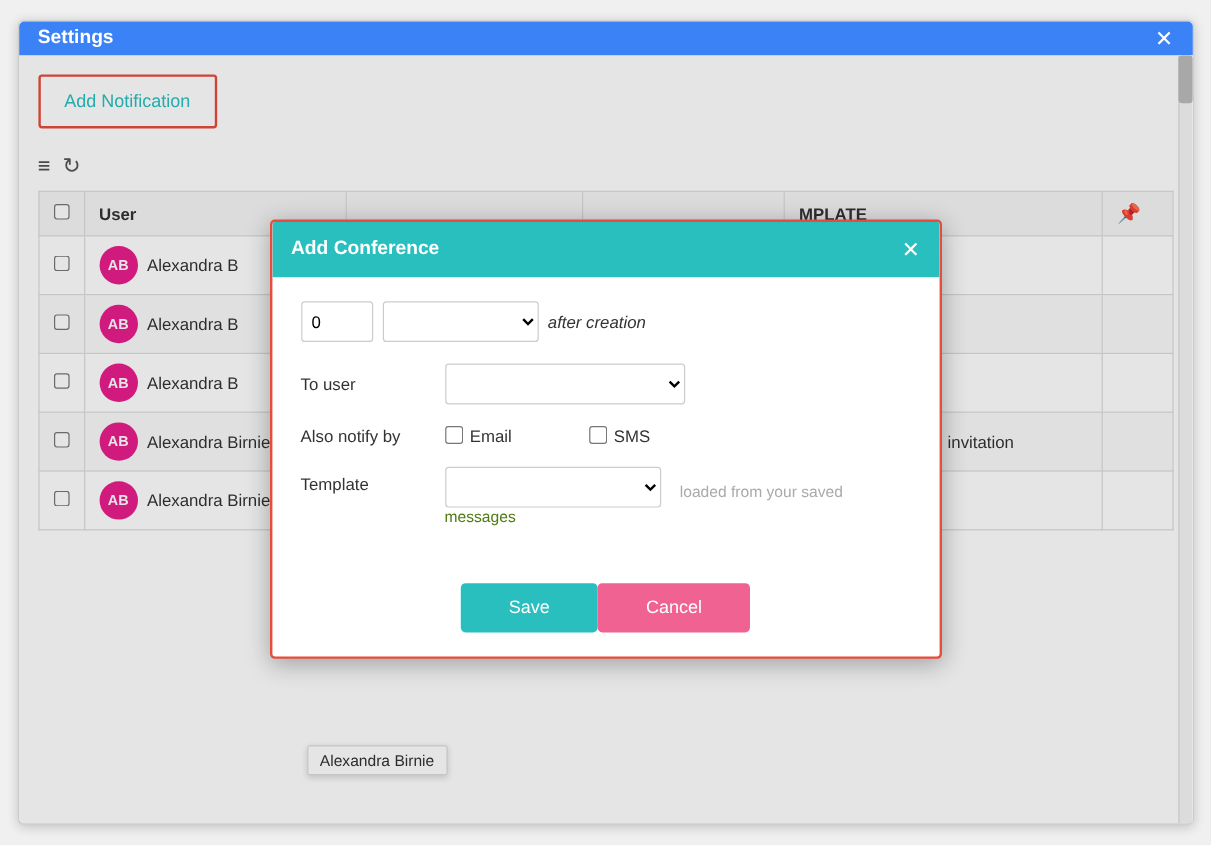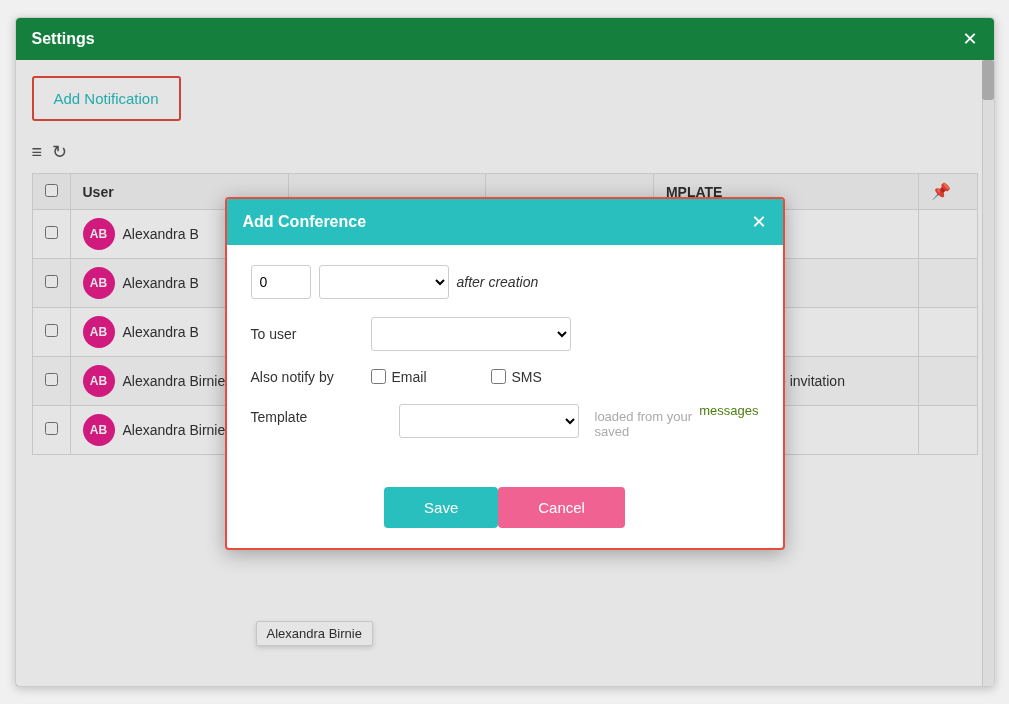--- a/index.html
+++ b/index.html
@@ -21,28 +21,28 @@
       background: #fff;
       border: 1px solid #ccc;
       border-radius: 4px;
       display: flex;
       flex-direction: column;
       position: relative;
       box-shadow: 0 2px 10px rgba(0,0,0,0.2);
     }
 
     .settings-header {
-      background: #15803d;
+      background: #3b82f6;
       color: #fff;
       padding: 10px 16px;
       display: flex;
       justify-content: space-between;
       align-items: center;
       border-radius: 4px 4px 0 0;
-      height: 42px;
+      height: 28px;
     }
 
     .settings-header-title {
       font-size: 16px;
       font-weight: bold;
       color: #fff;
     }
 
     .settings-close-btn {
       background: none;
@@ -330,21 +330,21 @@
       z-index: 5;
     }
 
     .pin-icon {
       color: #555;
       font-size: 16px;
     }
 
     .template-input-group {
       display: flex;
-      margin-left: 28px;
+      flex-direction: column;
     }
 
     .first-row-inputs {
       display: flex;
       align-items: center;
       gap: 8px;
       margin-bottom: 18px;
     }
   </style>
 </head>

